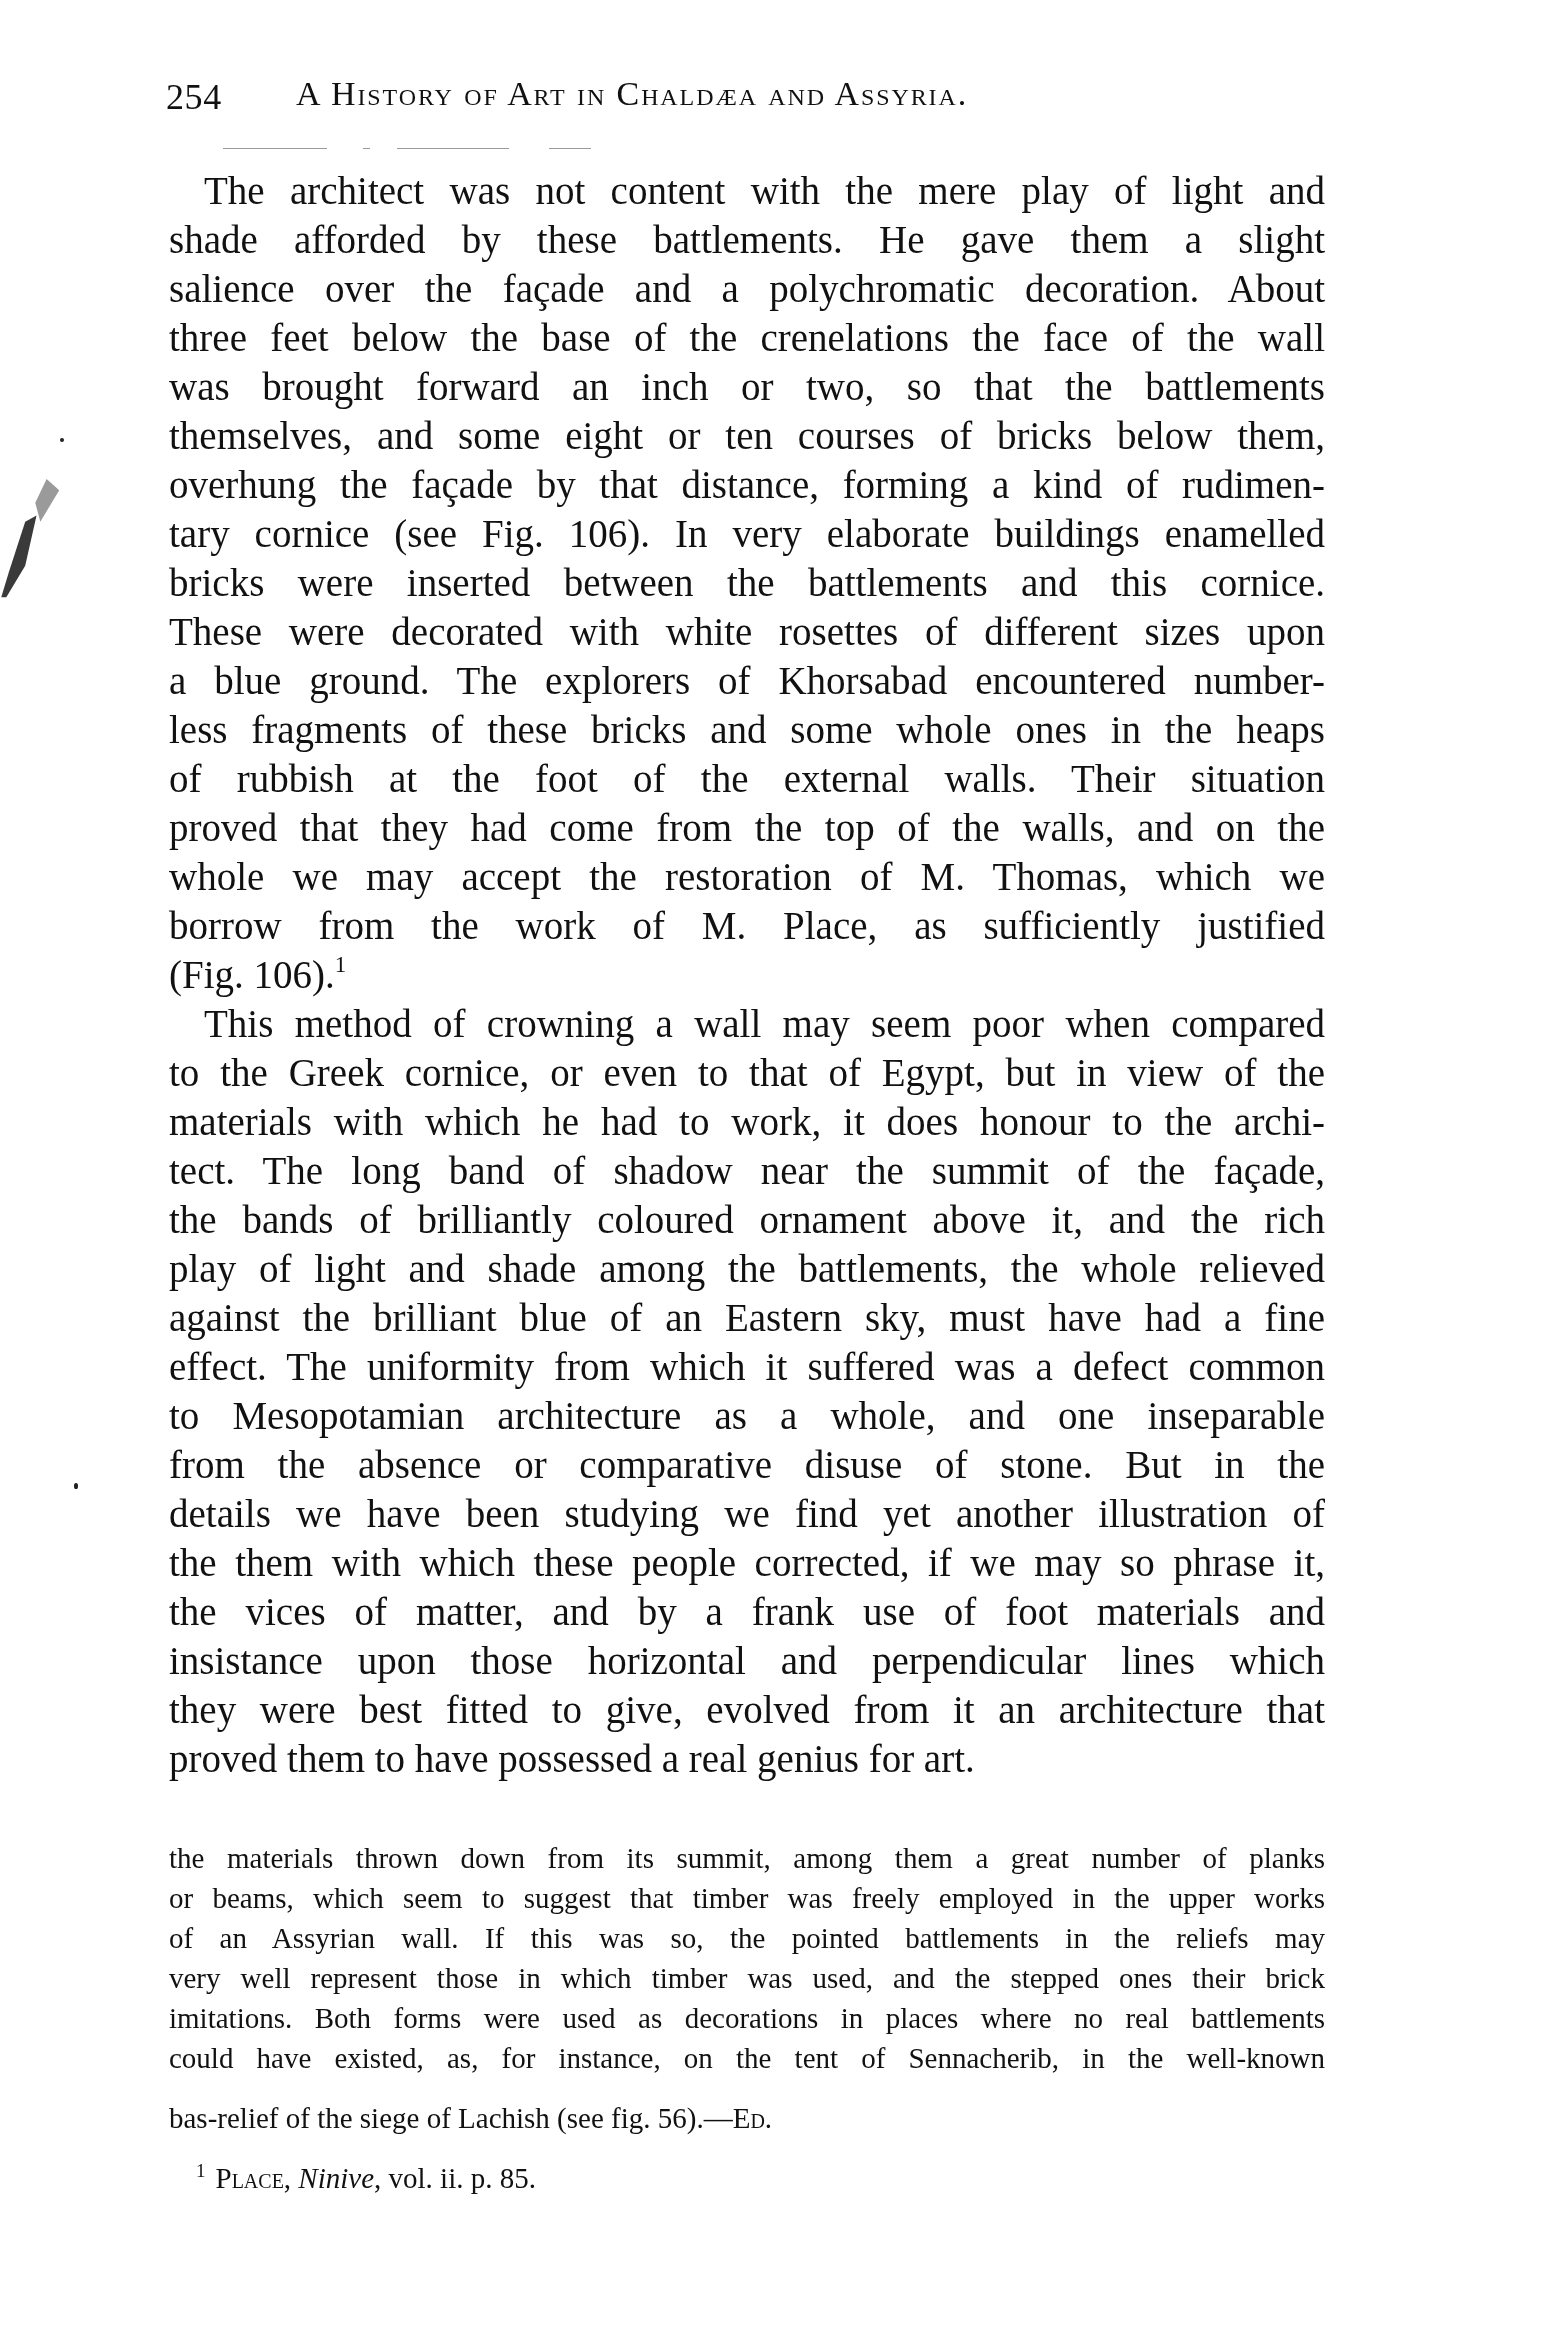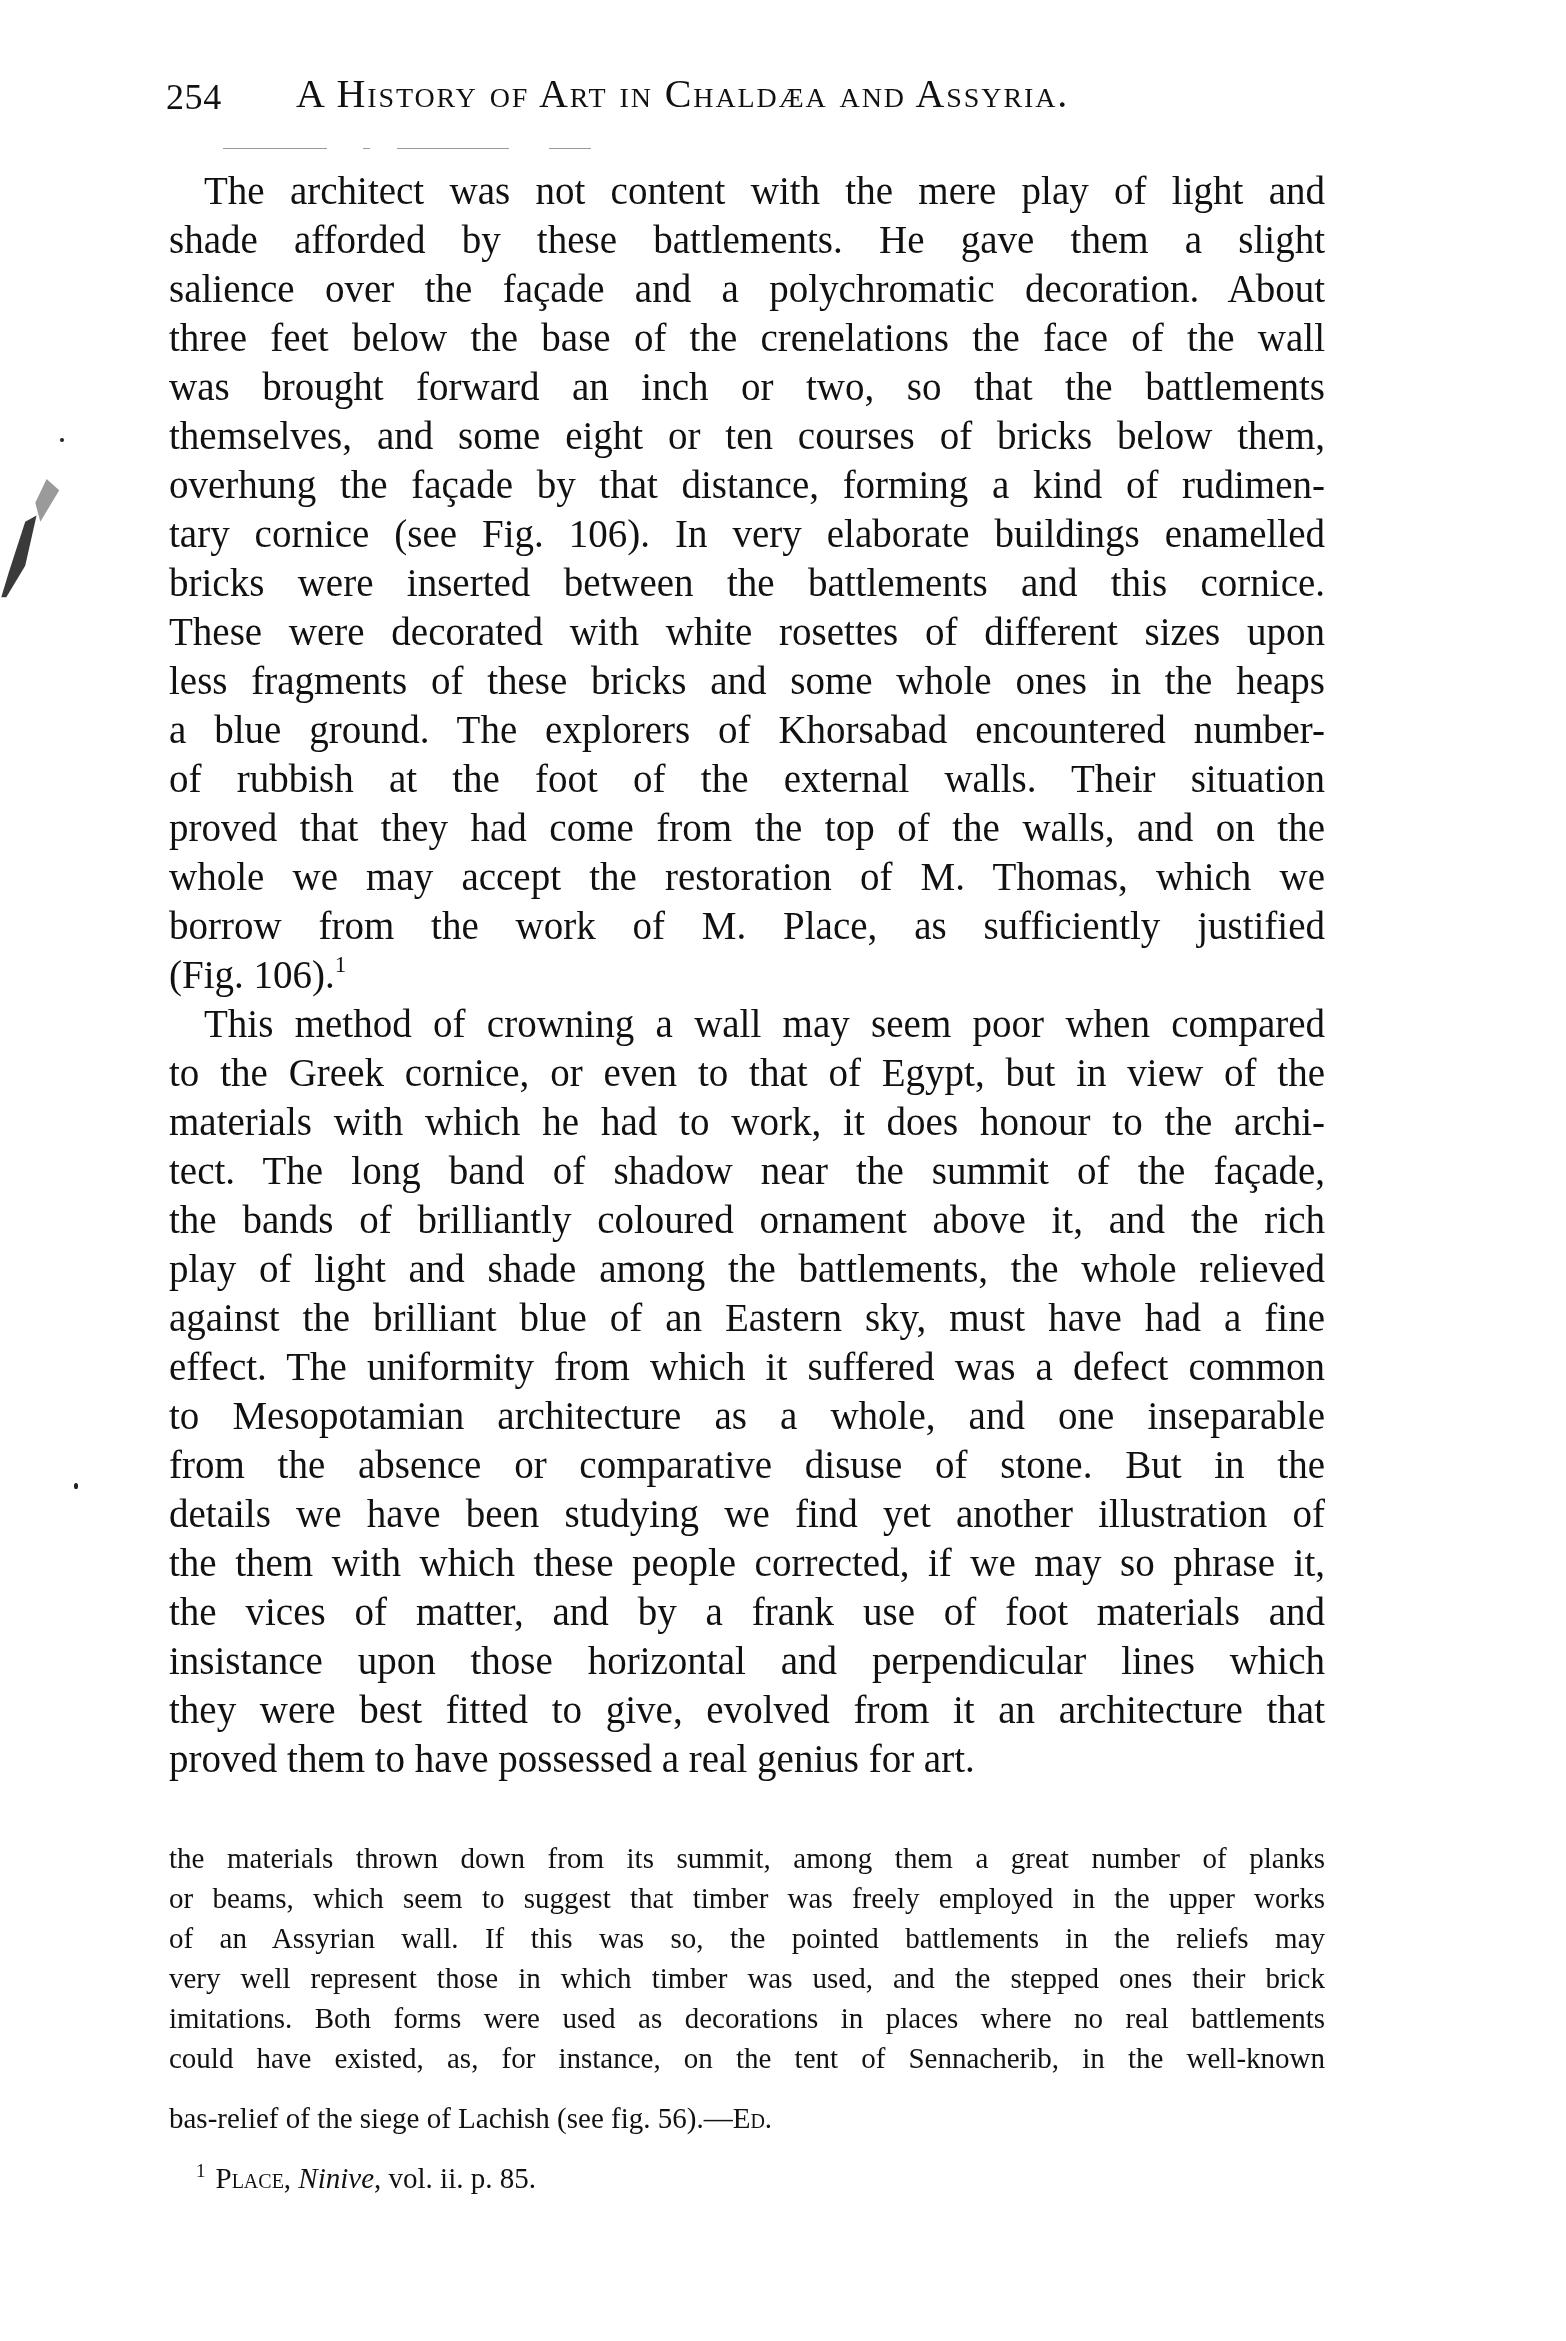--- a/index.html
+++ b/index.html
@@ -35,21 +35,21 @@
     left: 0;
     top: 6.3px;
     font-size: 36px;
     line-height: 41px;
     letter-spacing: 0.6px;
   }
   .running-title {
     position: absolute;
     left: 130px;
     top: 0;
-    font-size: 40px;
+    font-size: 34px;
     line-height: 46px;
     font-variant: small-caps;
     letter-spacing: 1.9px;
   }
   .head-rule {
     position: absolute;
     top: 148px;
     height: 1.3px;
     background: #9a9a9a;
   }
@@ -152,22 +152,22 @@
     <span class="body-line indent">The architect was not content with the mere play of light and</span>
     <span class="body-line">shade afforded by these battlements. He gave them a slight</span>
     <span class="body-line">salience over the façade and a polychromatic decoration. About</span>
     <span class="body-line">three feet below the base of the crenelations the face of the wall</span>
     <span class="body-line">was brought forward an inch or two, so that the battlements</span>
     <span class="body-line">themselves, and some eight or ten courses of bricks below them,</span>
     <span class="body-line">overhung the façade by that distance, forming a kind of rudimen-</span>
     <span class="body-line">tary cornice (see Fig. 106). In very elaborate buildings enamelled</span>
     <span class="body-line">bricks were inserted between the battlements and this cornice.</span>
     <span class="body-line">These were decorated with white rosettes of different sizes upon</span>
+    <span class="body-line">a blue ground. The explorers of Khorsabad encountered number-</span>
     <span class="body-line">less fragments of these bricks and some whole ones in the heaps</span>
-    <span class="body-line">a blue ground. The explorers of Khorsabad encountered number-</span>
     <span class="body-line">of rubbish at the foot of the external walls. Their situation</span>
     <span class="body-line">proved that they had come from the top of the walls, and on the</span>
     <span class="body-line">whole we may accept the restoration of M. Thomas, which we</span>
     <span class="body-line">borrow from the work of M. Place, as sufficiently justified</span>
     <span class="body-line last"><span>(Fig. 106).</span><sup class="fn-ref">1</sup></span>
     <span class="body-line indent">This method of crowning a wall may seem poor when compared</span>
     <span class="body-line">to the Greek cornice, or even to that of Egypt, but in view of the</span>
     <span class="body-line">materials with which he had to work, it does honour to the archi-</span>
     <span class="body-line">tect. The long band of shadow near the summit of the façade,</span>
     <span class="body-line">the bands of brilliantly coloured ornament above it, and the rich</span>

